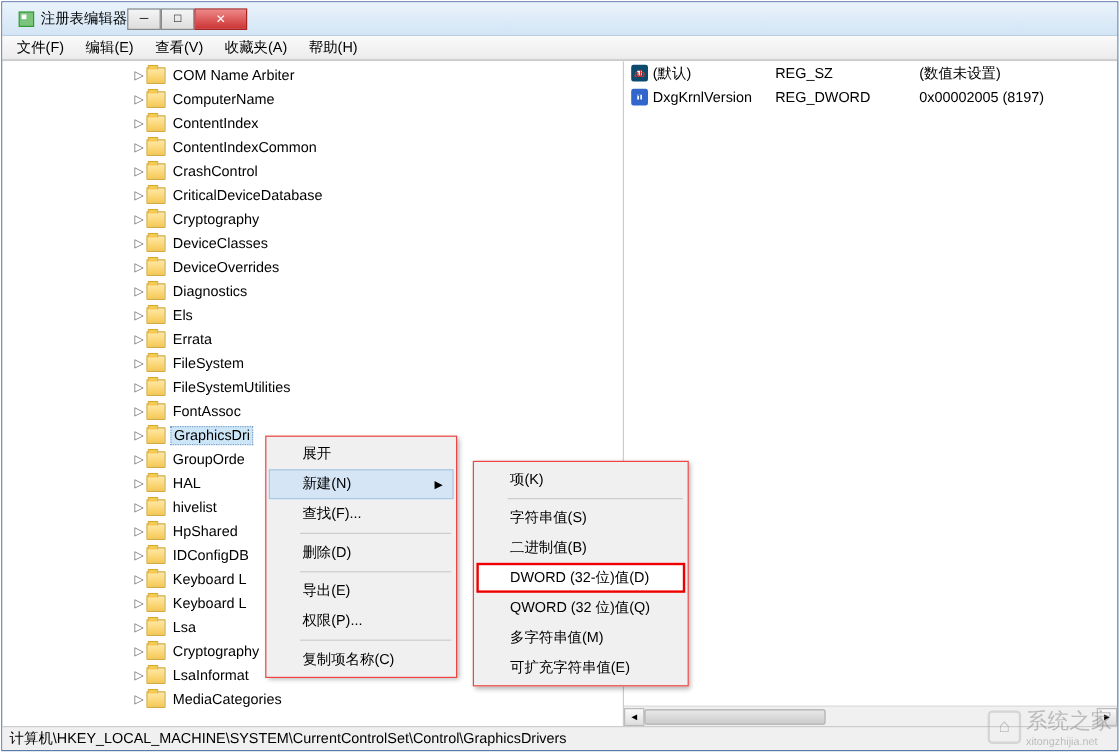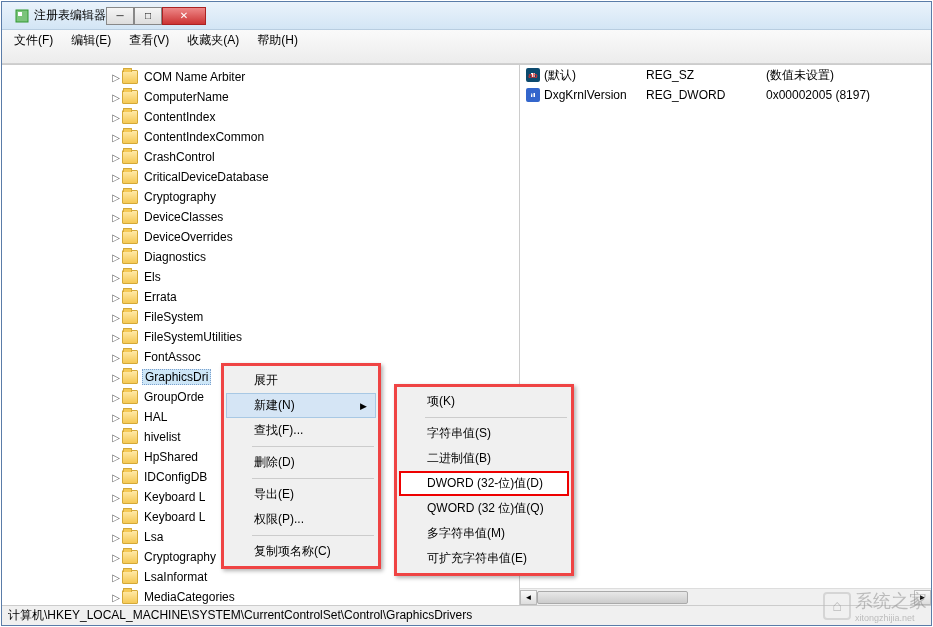--- a/index.html
+++ b/index.html
@@ -6,21 +6,21 @@
     body { background: #fff; width: 933px; height: 627px; overflow: hidden; position: relative; }
     
     .window { border: 1px solid #5a7ca8; width: 931px; height: 625px; position: absolute; top: 1px; left: 1px; background: #fff; display: flex; flex-direction: column; }
     
     .titlebar { height: 28px; background: linear-gradient(to bottom, #eaf3fb, #d3e5f5); display: flex; align-items: center; padding: 0 12px; border-bottom: 1px solid #b8cde0; }
     .titlebar-icon { width: 16px; height: 16px; margin-right: 4px; }
     .win-btns { display: flex; gap: 0; }
     .win-btn { width: 28px; height: 18px; border: 1px solid #888; background: linear-gradient(to bottom,#f5f5f5,#ddd); display:flex; align-items:center; justify-content:center; font-size:10px; }
     .win-btn.close { background: linear-gradient(to bottom,#e88,#c33); color:#fff; width:44px; border-color:#a22;}
     
-    .menubar { height: 34px; background: linear-gradient(to bottom,#fafafa,#ececec); border-bottom:1px solid #d0d0d0; display:flex; padding:0 4px; gap:2px; }
+    .menubar { height: 20px; background: linear-gradient(to bottom,#fafafa,#ececec); border-bottom:1px solid #d0d0d0; display:flex; align-items:center; padding:0 4px; gap:2px; }
     .menu-item { padding: 2px 8px; cursor: default; }
     
     .content { flex:1; display:flex; border-top:1px solid #ccc; overflow:hidden; }
     
     .tree-pane { width: 518px; border-right:1px solid #ccc; overflow:auto; background:#fff; position:relative; padding-top:2px; }
     .tree-item { display:flex; align-items:center; height:20px; white-space:nowrap; cursor:default; }
     .tree-toggle { width:12px; text-align:center; color:#666; font-size:10px; }
     .folder-icon { width:16px; height:14px; background:linear-gradient(to bottom,#ffe9a8,#f5c955); border:1px solid #d4a938; border-radius:1px; margin-right:4px; position:relative; }
     .folder-icon::before { content:''; position:absolute; top:-3px; left:0; width:7px; height:3px; background:#f5c955; border:1px solid #d4a938; border-bottom:none; border-radius:1px 1px 0 0;}
     .tree-item.selected .tree-label { background:#cde6f7; border:1px dotted #7da2ce; padding:0 2px; }
@@ -30,21 +30,21 @@
     .list-header { display:flex; height:22px; background:linear-gradient(to bottom,#fdfdfd,#f0f0f0); border-bottom:1px solid #ddd; }
     .list-header-col { padding:3px 6px; border-right:1px solid #e0e0e0; color:#333; }
     .list-body { flex:1; overflow:auto; }
     .list-row { display:flex; height:20px; align-items:center; }
     .list-cell { padding:0 6px; display:flex; align-items:center; gap:4px; }
     .val-icon { width:14px; height:14px; border:5px solid #0c4a6e; background:#fff; display:flex; align-items:center; justify-content:center; font-size:8px; color:#c33; font-weight:bold; border-radius:2px;}
     .val-icon.bin { border-color:#36c; color:#36c; }
     
     .statusbar { height:20px; border-top:1px solid #ccc; background:#f0f0f0; padding:2px 6px; display:flex; align-items:center; }
     
-    .context-menu { position:absolute; background:#f0f0f0; border:3px solid #ef4444; box-shadow:2px 2px 4px rgba(0,0,0,0.3); z-index:100; padding:2px; }
+    .context-menu { position:absolute; background:#f0f0f0; border:1px solid #ef4444; box-shadow:2px 2px 4px rgba(0,0,0,0.3); z-index:100; padding:2px; }
     .ctx-item { padding:4px 30px 4px 28px; cursor:default; position:relative; white-space:nowrap; }
     .ctx-item:hover, .ctx-item.highlight { background:#d5e5f5; border:1px solid #a8c8e4; padding:3px 29px 3px 27px; }
     .ctx-sep { height:1px; background:#ccc; margin:3px 2px 3px 26px; }
     .ctx-arrow { position:absolute; right:8px; top:50%; transform:translateY(-50%); font-size:9px; }
     .ctx-redbox { border:2px solid #e00 !important; padding:2px 28px 2px 26px !important; background:#fff; }
     
     .menu1 { left:221px; top:363px; width:160px; }
     .menu2 { left:394px; top:384px; width:180px; }
     
     .hscroll { position:absolute; bottom:0; left:0; right:0; height:17px; background:#f0f0f0; border-top:1px solid #ddd; display:flex; align-items:center; }

